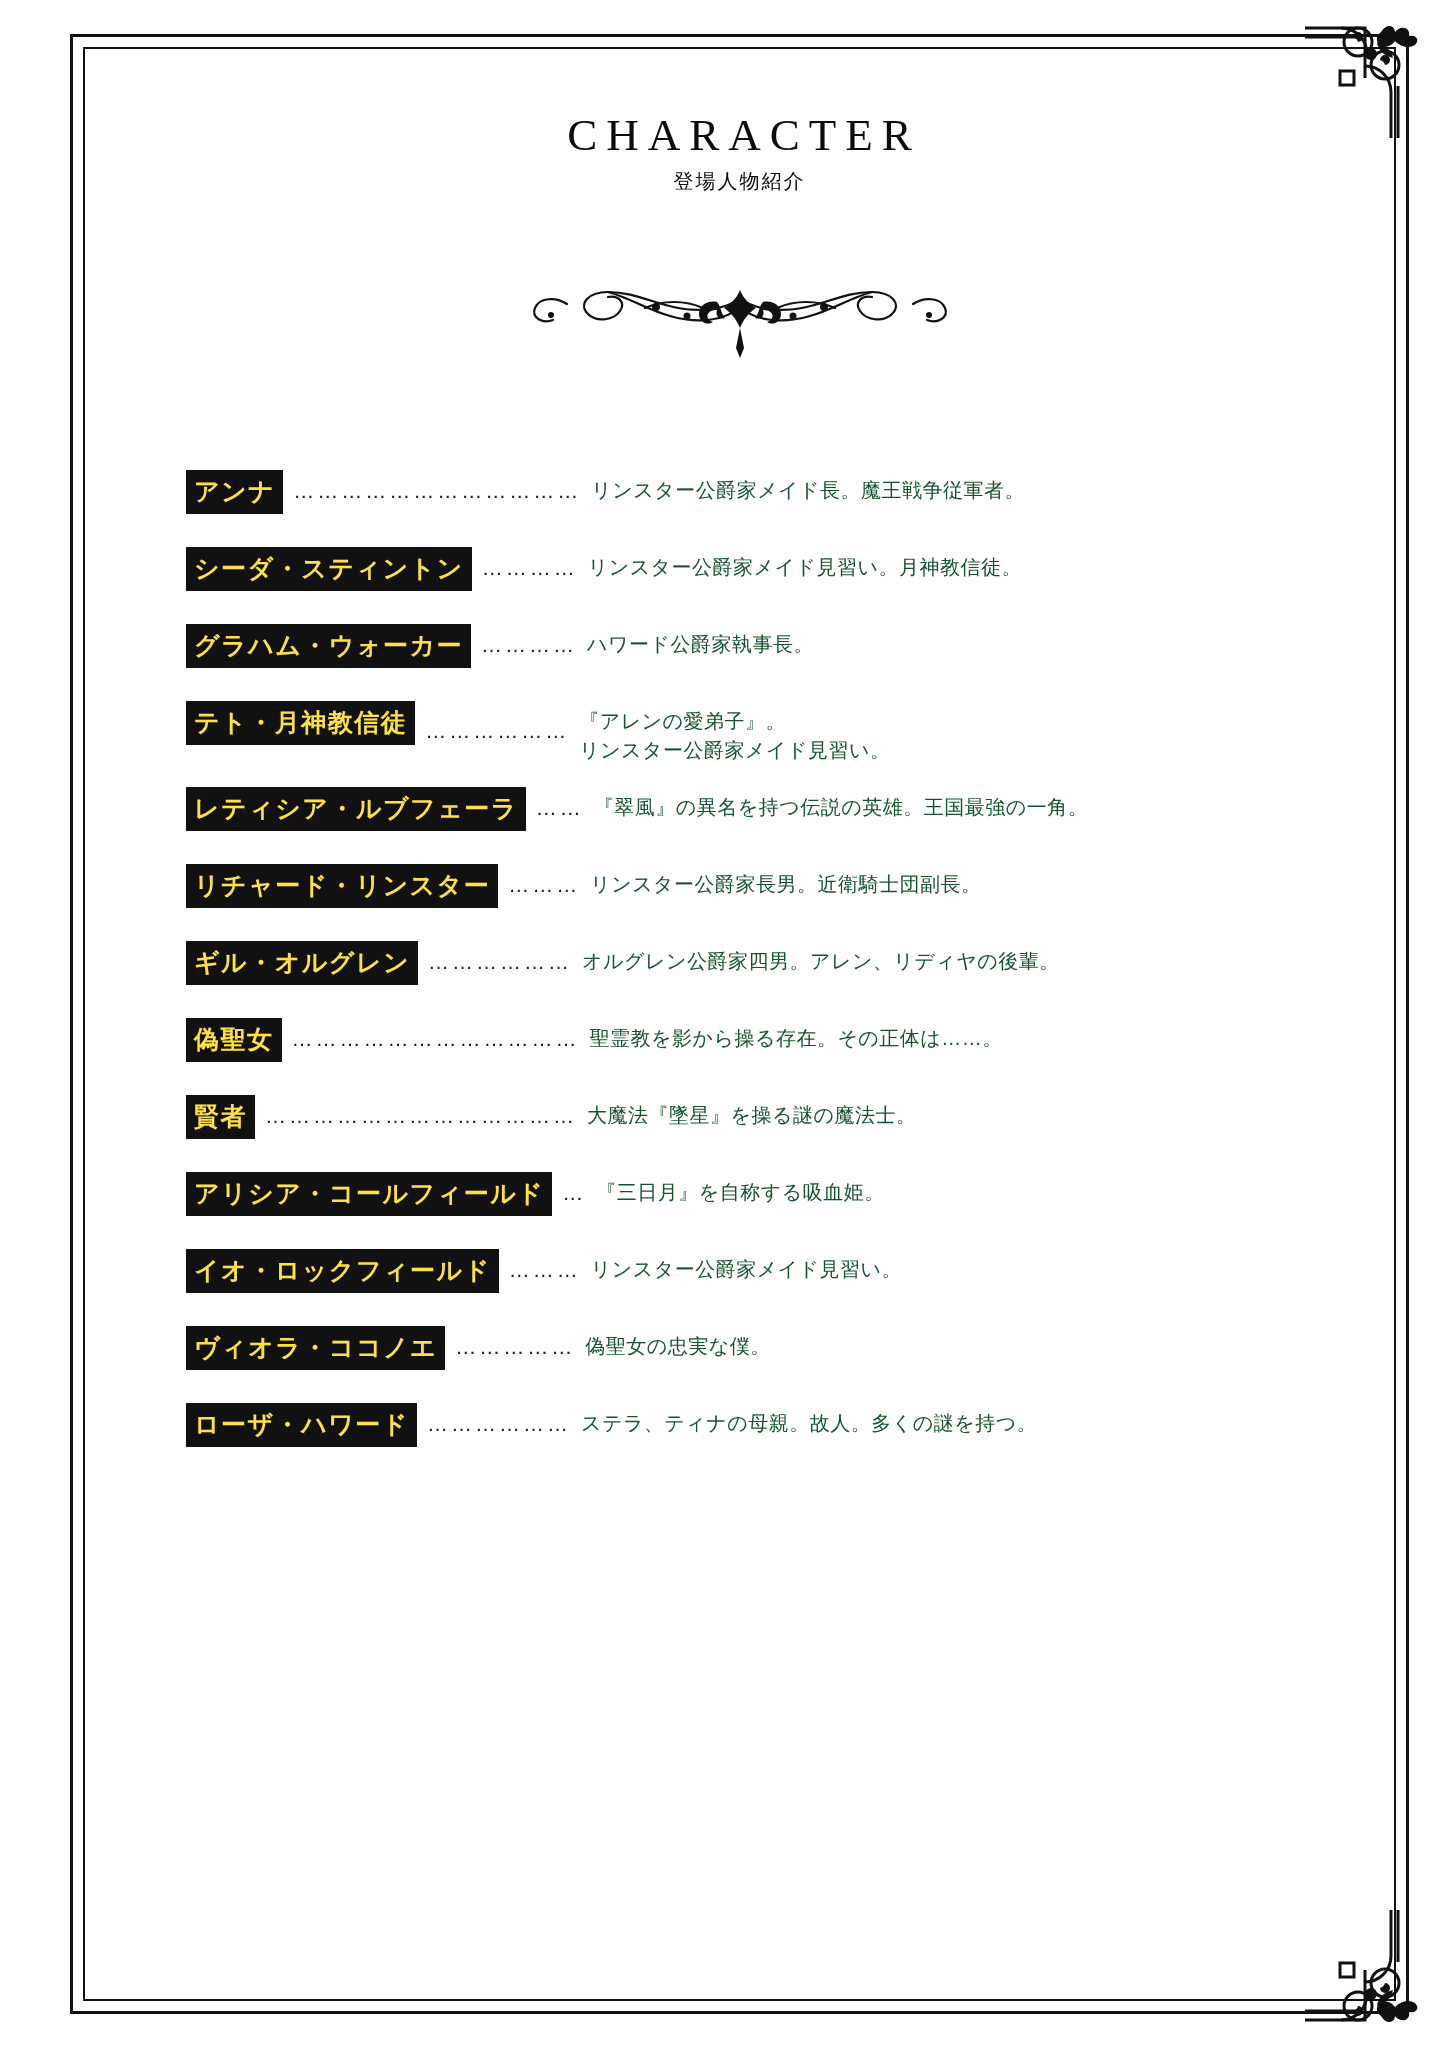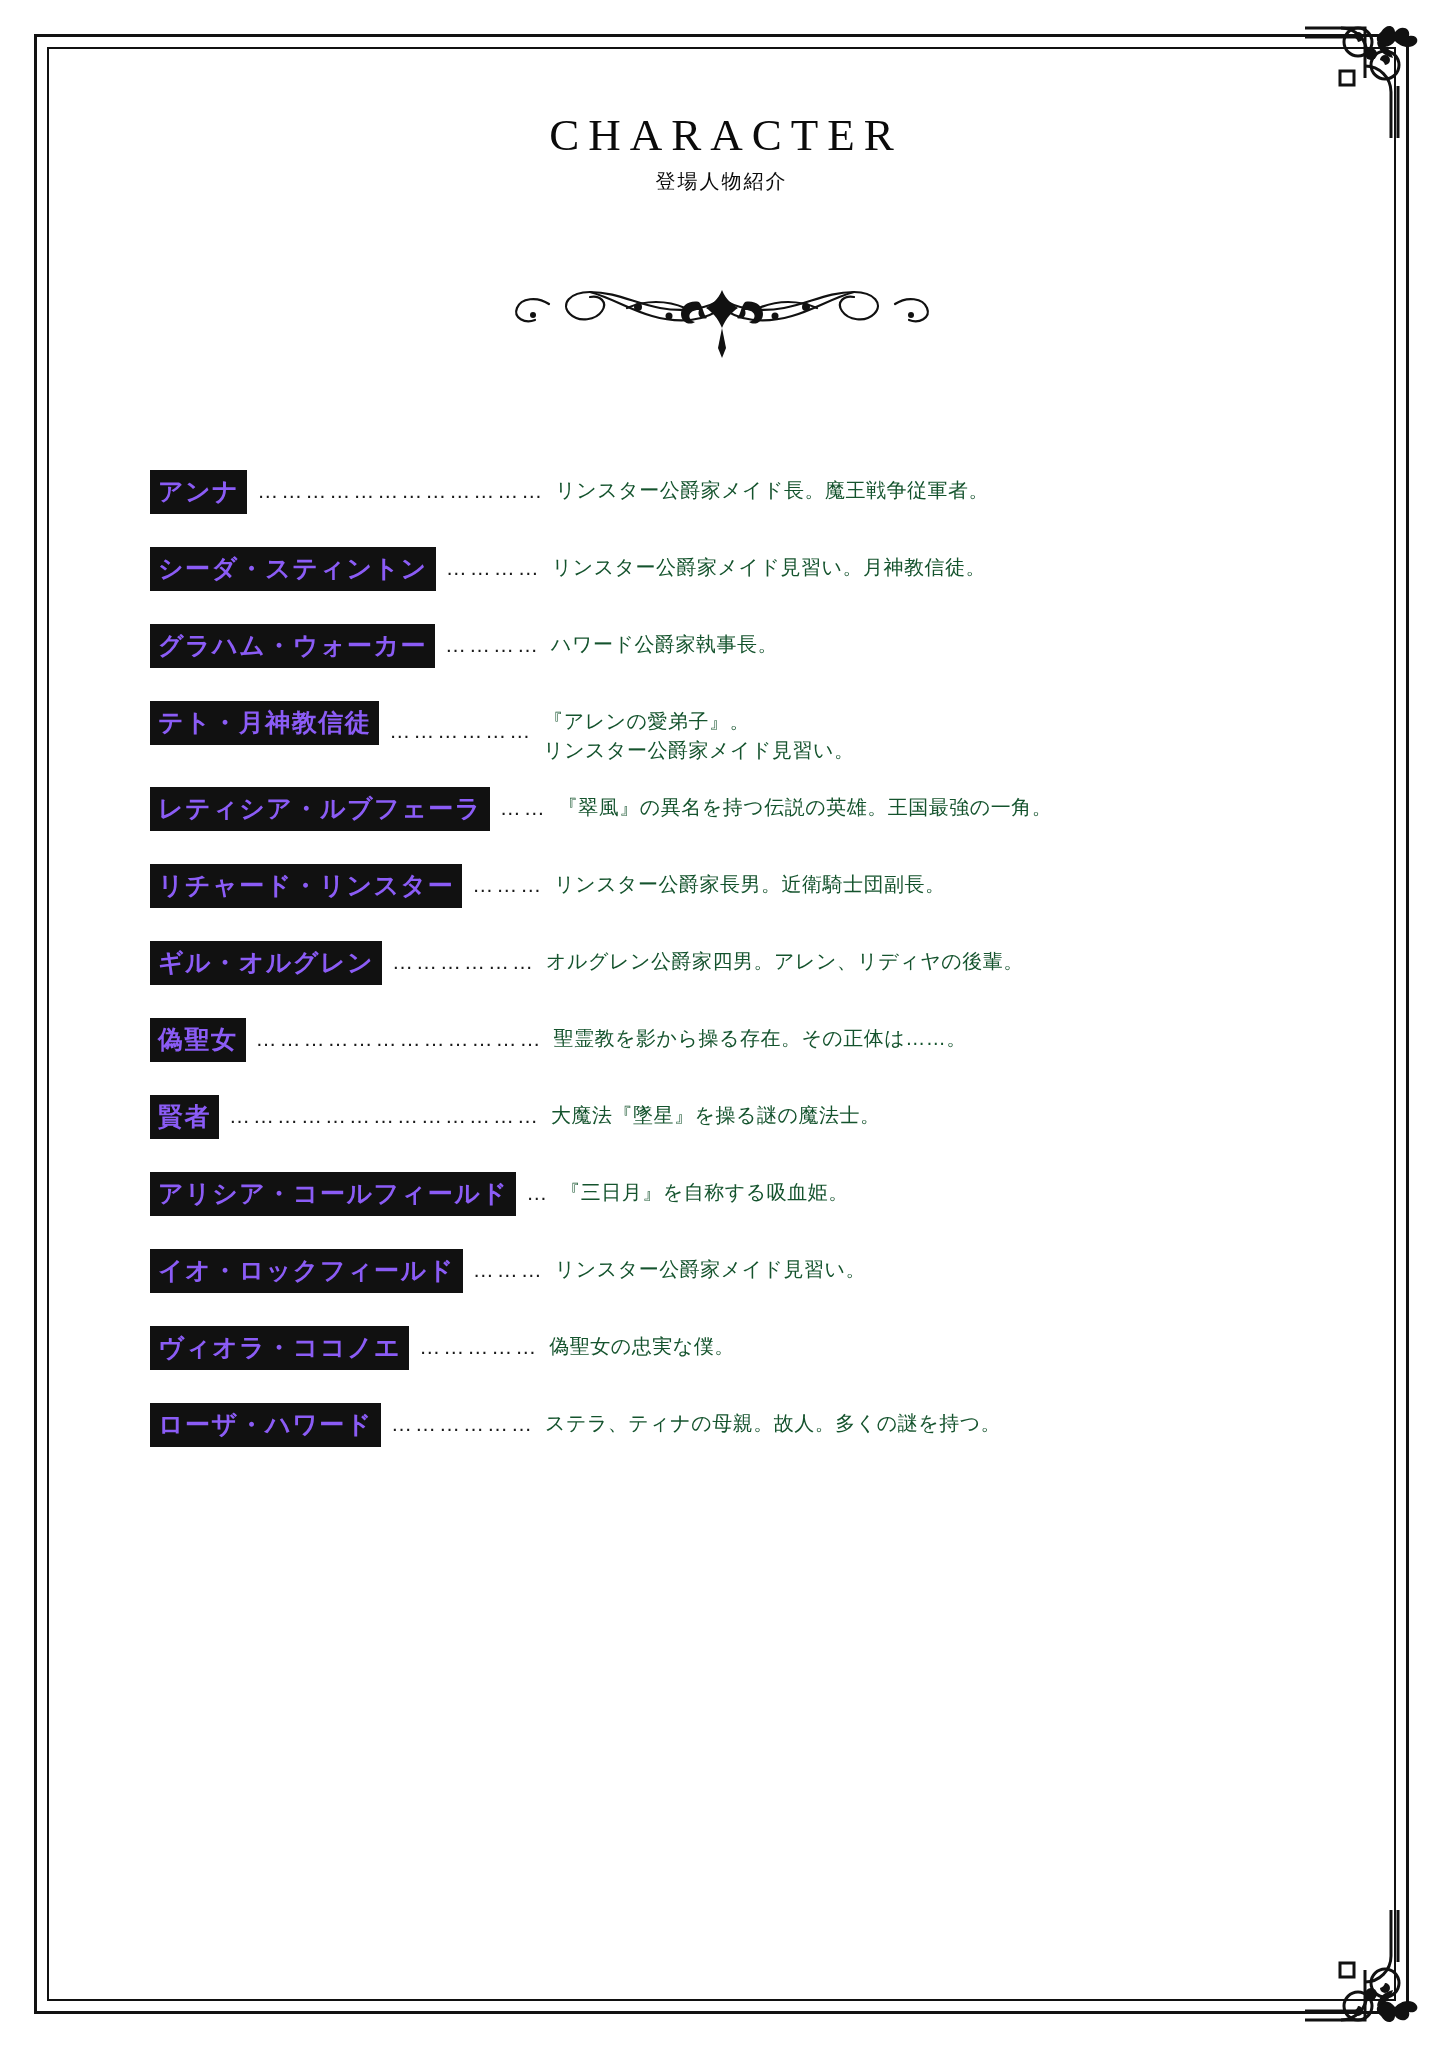--- a/index.html
+++ b/index.html
@@ -14,20 +14,21 @@
     font-family: "Liberation Sans", "DejaVu Sans", sans-serif;
     color: #111111;
     overflow: hidden;
   }
 
   
   #page {
     position: absolute;
     inset: 0;
     background: #ffffff;
+    margin-left: 36px;
   }
 
   .frame-outer {
     position: absolute;
     left: 34px;
     top: 34px;
     right: 34px;
     bottom: 34px;
     border: 3px solid #111111;
     box-sizing: border-box;
@@ -98,21 +99,21 @@
   .entry {
     display: flex;
     align-items: flex-start;
     margin-bottom: 31px;
     min-height: 46px;
   }
   .entry.tall { margin-bottom: 22px; }
 
   .name-tag {
     background: #111111;
-    color: #8b5cf6;
+    color: #fde047;
     font-size: 25px;
     font-weight: 700;
     line-height: 1;
     padding: 9px 8px 10px 8px;
     white-space: nowrap;
     letter-spacing: 1.5px;
     flex: 0 0 auto;
   }
 
   .leader {

